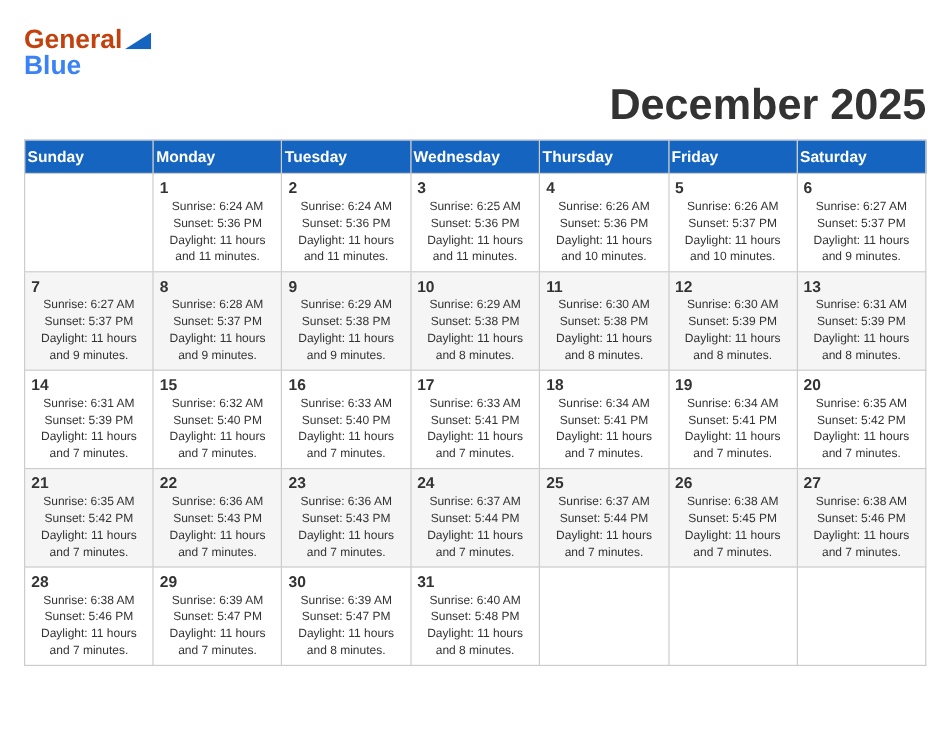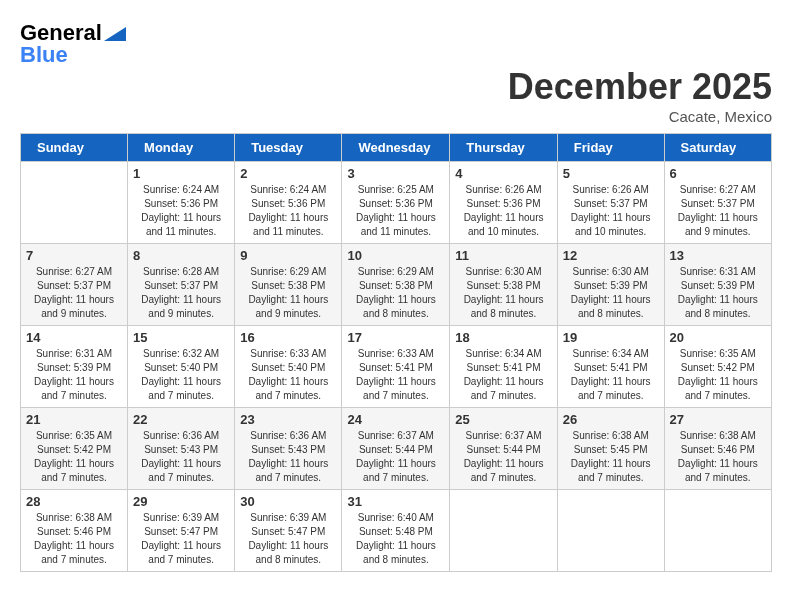--- a/index.html
+++ b/index.html
@@ -39,21 +39,21 @@
       color: #555;
     }
     .calendar {
       width: 100%;
       border-collapse: collapse;
       font-size: 11px;
     }
     .calendar th {
       background: #1565c0;
       color: #fff;
-      padding: 6px 16px;
+      padding: 6px 2px;
       text-align: left;
       font-size: 13px;
       font-weight: bold;
       border: 1px solid #ccc;
     }
     .calendar td {
       border: 1px solid #ccc;
       vertical-align: top;
       padding: 4px 5px;
       width: 108px;
@@ -77,30 +77,29 @@
     tr:nth-child(odd) td { background: #fff; }
     tr:nth-child(even) td { background: #f5f5f5; }
     .calendar thead tr th { background: #1565c0; }
   </style>
 </head>
 <body>
 
 <div class="header">
   <div class="logo">
     <div class="logo-row">
-      <span style="font-size:22px; font-weight:bold; color:#000000;">General</span>
+      <span style="font-size:22px; font-weight:bold; color:#c2410c;">General</span>
       <svg width="22" height="14" viewBox="0 0 22 14" style="margin-left:2px; margin-top:2px;">
         <polygon points="0,14 22,0 22,14" fill="#1565c0"></polygon>
       </svg>
     </div>
     <span style="font-size:22px; font-weight:bold; color:#3b82f6; margin-top:-4px;">Blue</span>
   </div>
   <div class="title-block">
     <div class="month-title">December 2025</div>
-    <div class="location">Cacate, Mexico</div>
   </div>
 </div>
 
 <table class="calendar">
   <thead>
     <tr>
     <th>Sunday</th>
         <th>Monday</th>
         <th>Tuesday</th>
         <th>Wednesday</th>

